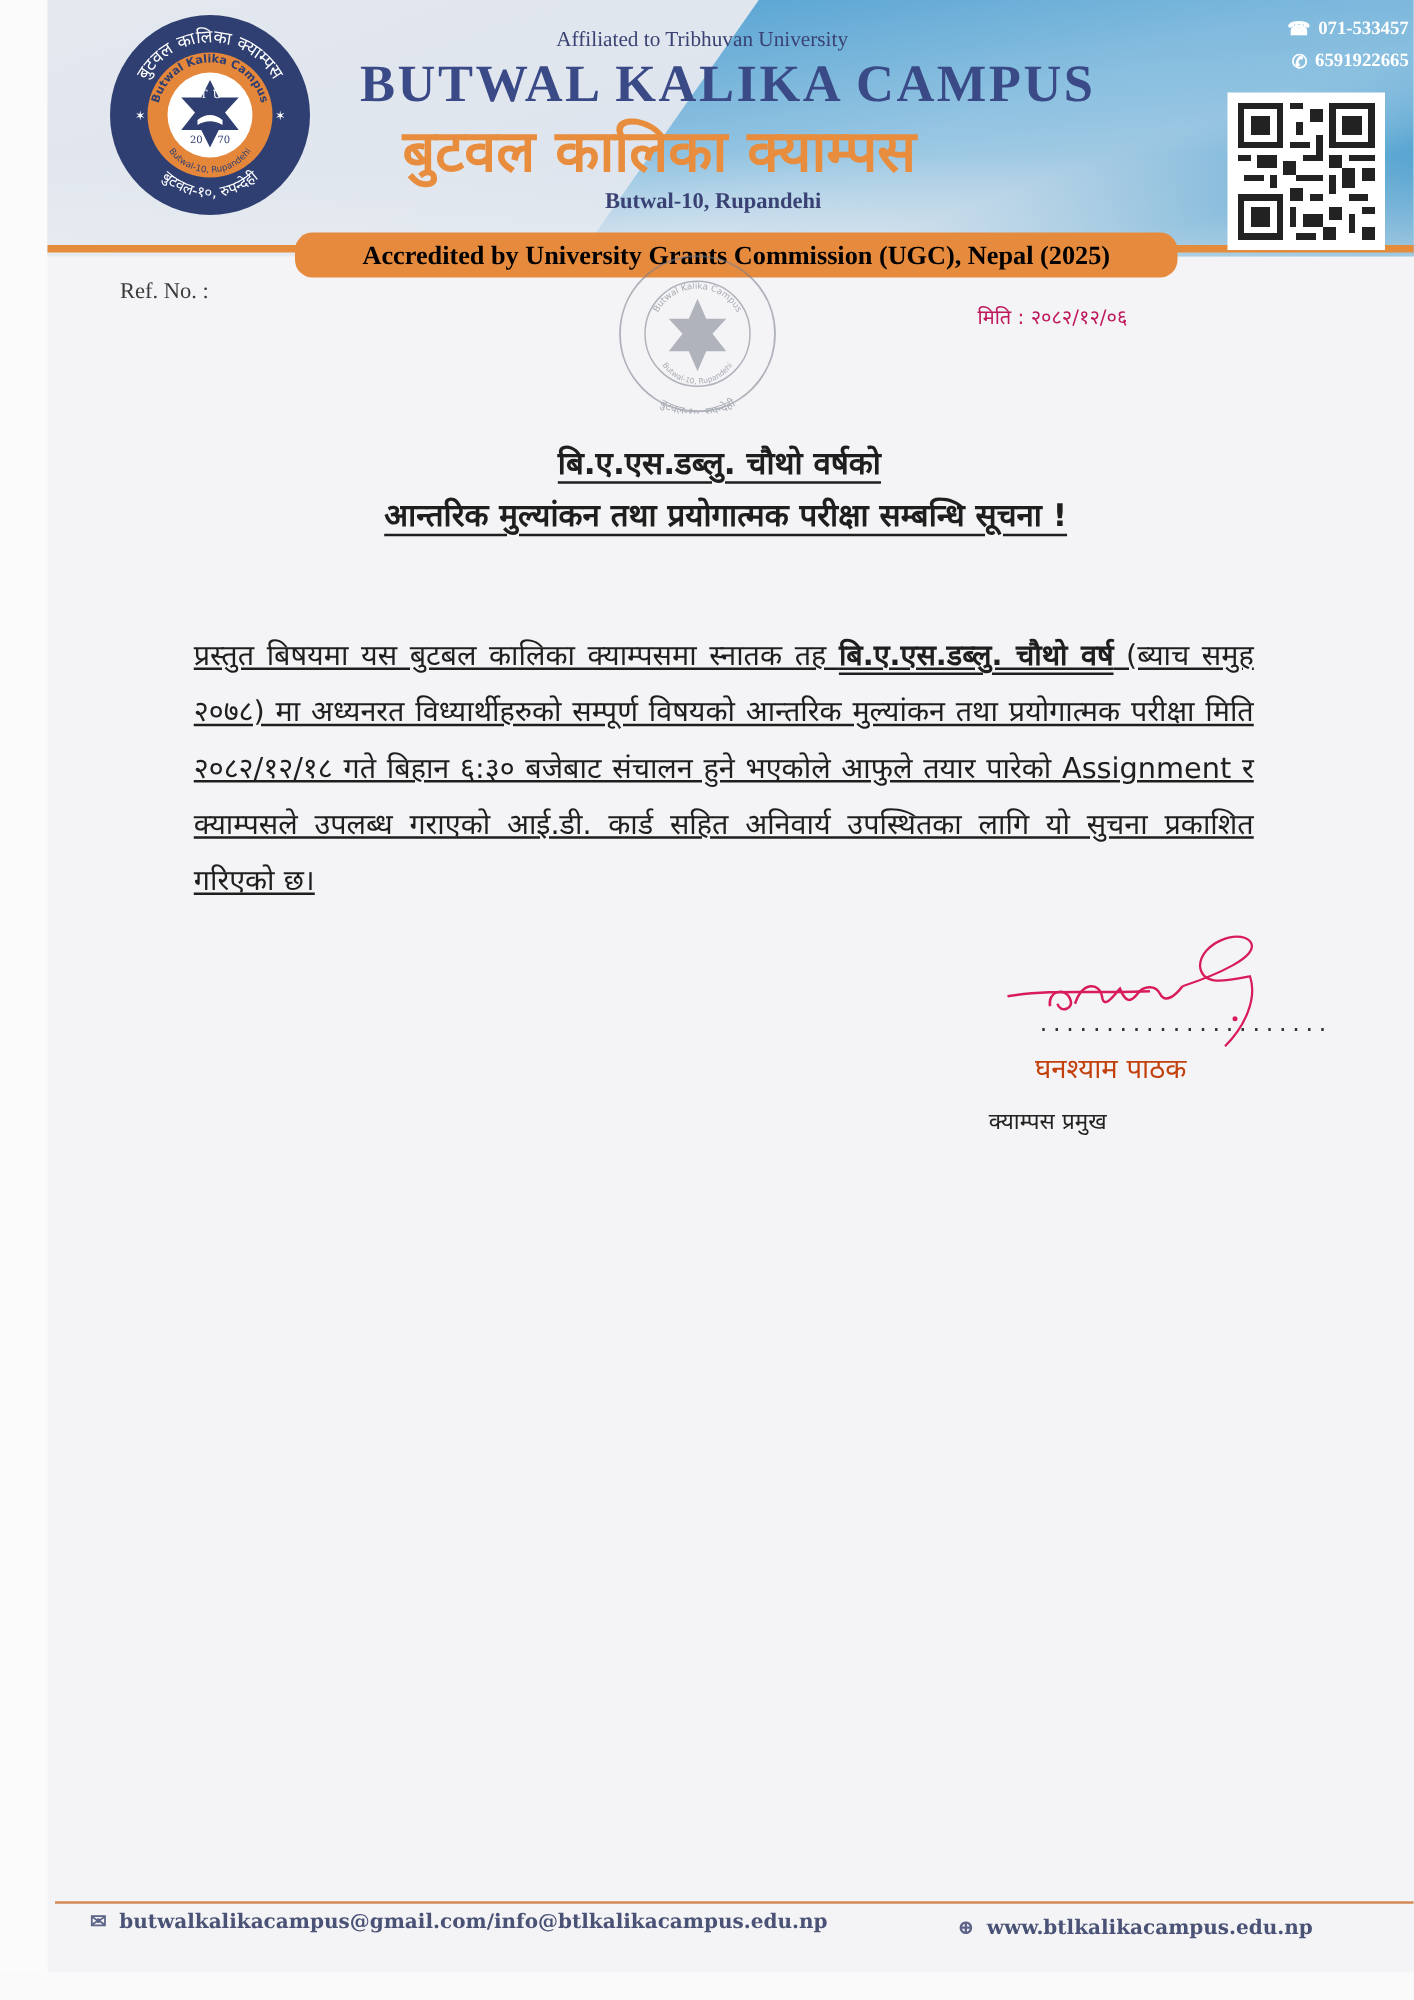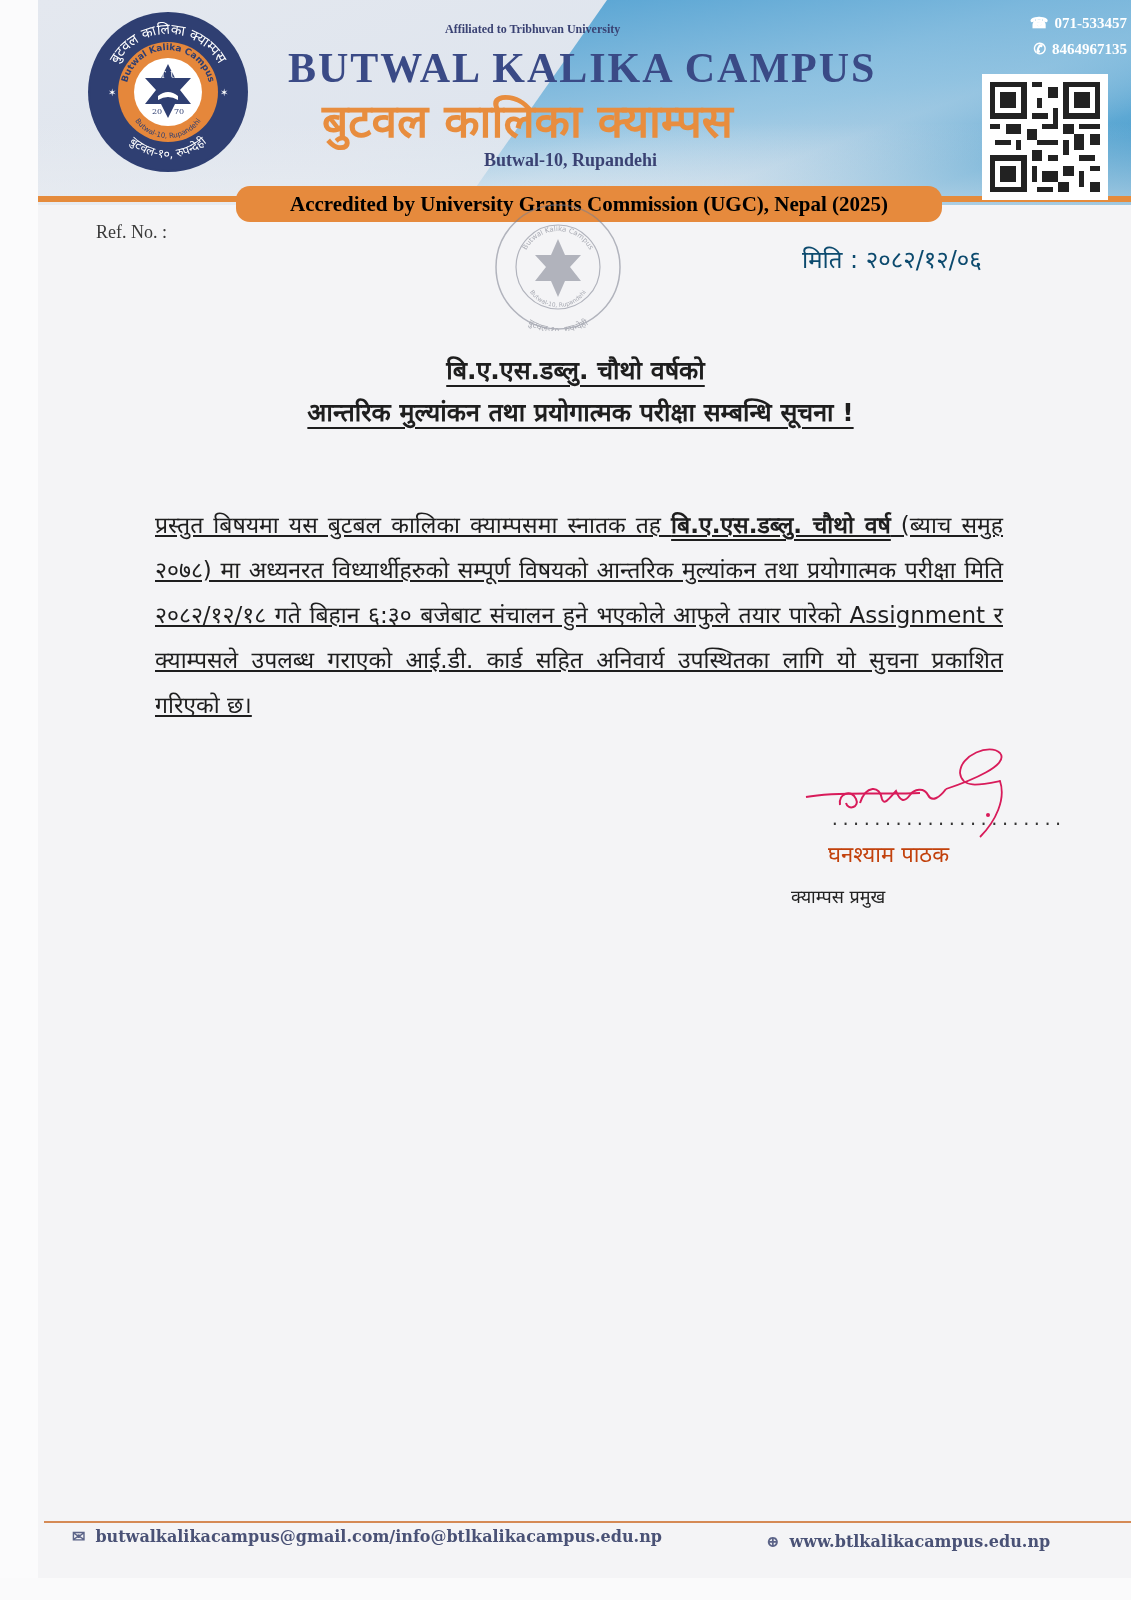--- a/index.html
+++ b/index.html
@@ -25,21 +25,21 @@
       background: linear-gradient(180deg, rgba(255,255,255,0) 60%, rgba(235,238,242,0.6) 100%);
     }
 
     .orange-rule { position: absolute; left: 38px; top: 196px; width: 1093px; height: 6px; background: #e58b3c; }
 
     
     .logo { position: absolute; left: 88px; top: 12px; width: 160px; height: 160px; border-radius: 50%; background: #2f3f72; }
     .logo svg { position: absolute; left: 0; top: 0; }
 
     
-    .affiliation { position: absolute; left: 445px; top: 22px; font-size: 12px; font-weight: bold; color: #3a4273; font-family: "Liberation Serif", serif; }
+    .affiliation { position: absolute; left: 445px; top: 22px; font-size: 17px; font-weight: normal; color: #3a4273; font-family: "Liberation Serif", serif; }
     .campus-en { position: absolute; left: 288px; top: 44px; font-size: 42px; font-weight: bold; letter-spacing: 2px; color: #3a4a86; font-family: "Liberation Serif", serif; }
     .campus-ne { position: absolute; left: 322px; top: 88px; font-size: 46px; font-weight: bold; color: #e88d3e; font-family: "DejaVu Sans", sans-serif; }
     .address { position: absolute; left: 484px; top: 150px; font-size: 18px; font-weight: bold; color: #3a4273; font-family: "Liberation Serif", serif; }
 
     .accredit-pill {
       position: absolute; left: 236px; top: 186px; height: 36px; width: 706px;
       background: #e68a3d; border-radius: 14px;
       display: flex; align-items: center; justify-content: center;
       font-size: 21px; font-weight: bold; color: #000000; font-family: "Liberation Serif", serif; white-space: nowrap;
     }
@@ -47,21 +47,21 @@
     .contact { position: absolute; right: 4px; font-size: 15px; font-weight: bold; color: #ffffff; font-family: "Liberation Serif", serif; white-space: nowrap; display: flex; align-items: center; gap: 6px; }
     .contact.phone1 { top: 14px; }
     .contact.phone2 { top: 40px; }
     .contact .ico { font-size: 15px; }
 
     .qr { position: absolute; left: 982px; top: 74px; width: 126px; height: 126px; background: #ffffff; padding: 8px; }
     .qr svg { width: 110px; height: 110px; display: block; }
 
     
     .ref { position: absolute; left: 96px; top: 222px; font-size: 18px; color: #3a3a3a; font-family: "Liberation Serif", serif; text-align: center; }
-    .date { position: absolute; left: 802px; top: 242px; font-size: 24px; color: #0c4a6e; font-family: "DejaVu Sans", sans-serif; }
+    .date { position: absolute; left: 782px; top: 242px; font-size: 16px; color: #be185d; font-family: "DejaVu Sans", sans-serif; }
 
     
     .stamp { position: absolute; left: 486px; top: 203px; width: 144px; height: 128px; opacity: 0.55; }
 
     
     .subject { position: absolute; left: 0; width: 1131px; text-align: center; font-family: "DejaVu Sans", sans-serif; color: #1e1e1e; font-weight: bold; }
     .subject span { text-decoration: underline; text-decoration-thickness: 2px; text-underline-offset: 6px; }
     .subject.l1 { top: 352px; font-size: 25px; padding-left: 20px; }
     .subject.l2 { top: 394px; font-size: 25px; padding-left: 30px; }
 
@@ -129,21 +129,21 @@
   <div class="accredit-pill">
     <span>Accredited by University Grants Commission (UGC), Nepal (2025)</span>
   </div>
 
   <div class="contact phone1">
     <span class="ico">☎</span>
     <span>071-533457</span>
   </div>
   <div class="contact phone2">
     <span class="ico">✆</span>
-    <span>8464967135</span>
+    <span>6591922665</span>
   </div>
 
   <div class="qr">
     <svg viewBox="0 0 21 21" shape-rendering="crispEdges">
       <rect x="0" y="0" width="7" height="7" fill="#222"></rect>
         <rect x="1" y="1" width="5" height="5" fill="#fff"></rect>
         <rect x="2" y="2" width="3" height="3" fill="#222"></rect>
       <rect x="14" y="0" width="7" height="7" fill="#222"></rect>
         <rect x="15" y="1" width="5" height="5" fill="#fff"></rect>
         <rect x="16" y="2" width="3" height="3" fill="#222"></rect>

